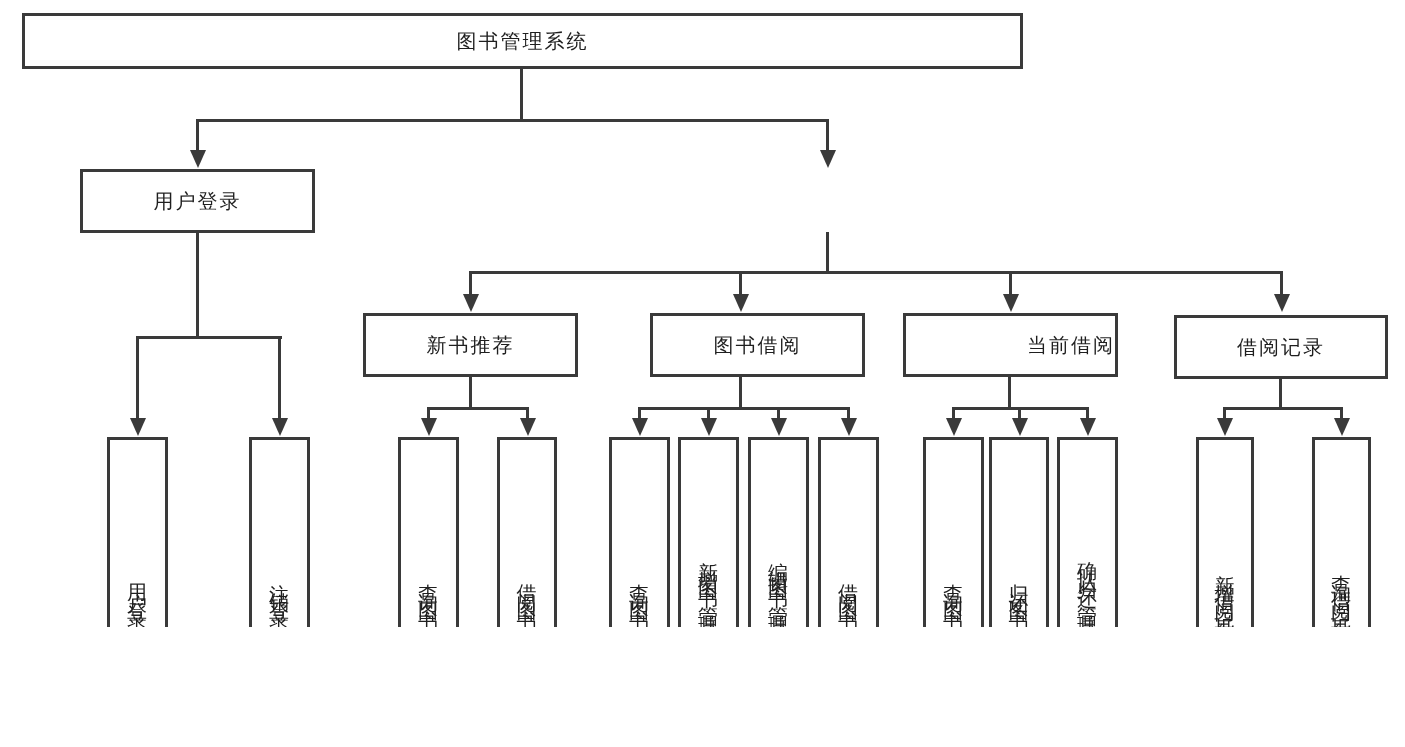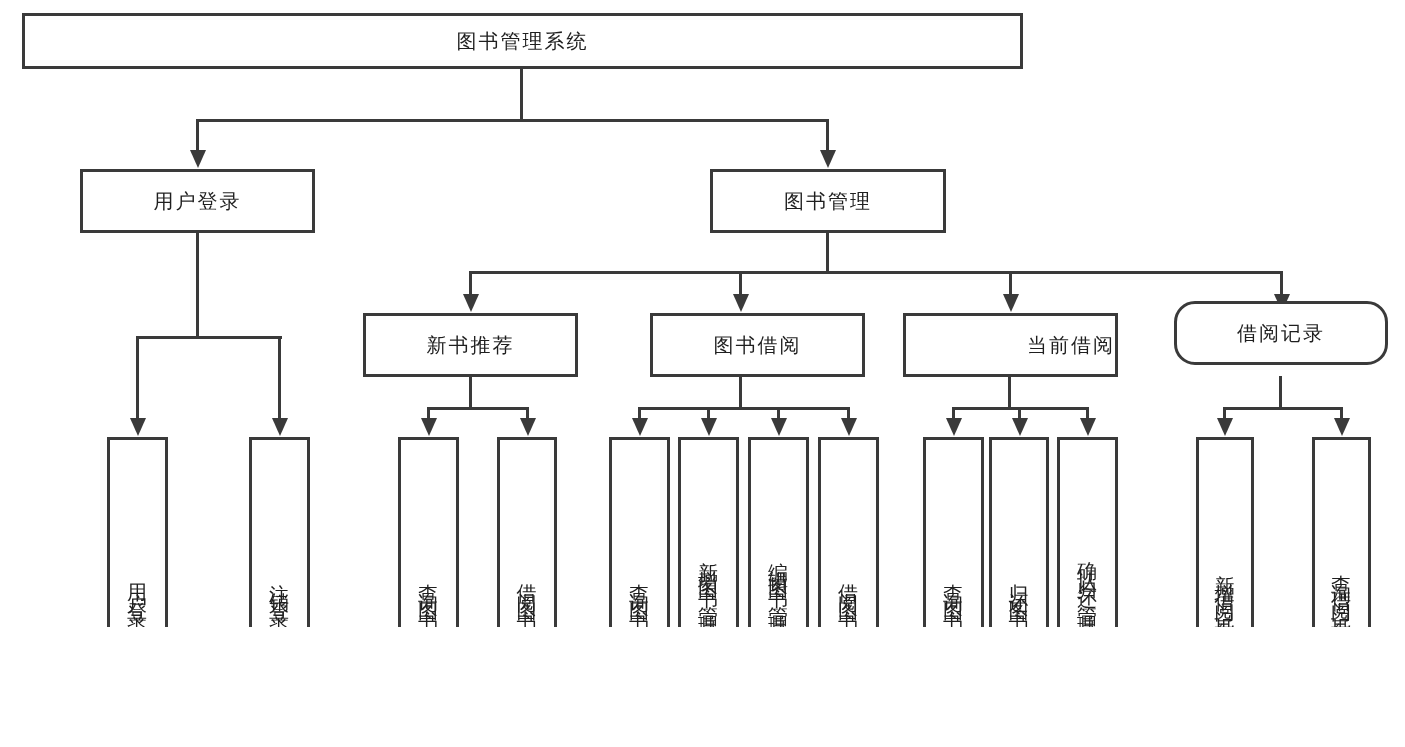--- a/index.html
+++ b/index.html
@@ -77,23 +77,20 @@
   </div>
 
   <div class="vline" style="left:520px;top:68px;height:52px;"></div>
   <div class="hline" style="left:196px;top:119px;width:633px;"></div>
   <div class="drop" style="left:196px;top:119px;height:32px;"></div>
   <div class="drop" style="left:826px;top:119px;height:32px;"></div>
 
   <div class="hbox" style="left:80px;top:169px;width:235px;height:64px;">
     <span>用户登录</span>
   </div>
-  <div class="hbox" style="left:710px;top:169px;width:236px;height:64px;">
-    <span>图书管理</span>
-  </div>
 
   <div class="vline" style="left:196px;top:232px;height:106px;"></div>
   <div class="hline" style="left:136px;top:336px;width:146px;"></div>
   <div class="drop" style="left:136px;top:336px;height:83px;"></div>
   <div class="drop" style="left:278px;top:336px;height:83px;"></div>
 
   <div class="vline" style="left:826px;top:232px;height:41px;"></div>
   <div class="hline" style="left:469px;top:271px;width:813px;"></div>
   <div class="drop" style="left:469px;top:271px;height:24px;"></div>
   <div class="drop" style="left:739px;top:271px;height:24px;"></div>
@@ -102,21 +99,21 @@
 
   <div class="hbox" style="left:363px;top:313px;width:215px;height:64px;justify-content:center;">
     <span>新书推荐</span>
   </div>
   <div class="hbox" style="left:650px;top:313px;width:215px;height:64px;">
     <span>图书借阅</span>
   </div>
   <div class="hbox" style="left:903px;top:313px;width:215px;height:64px;justify-content:flex-end;">
     <span>当前借阅</span>
   </div>
-  <div class="hbox" style="left:1174px;top:301px;width:214px;height:64px;border-radius:21px;">
+  <div class="hbox" style="left:1174px;top:315px;width:214px;height:64px;">
     <span>借阅记录</span>
   </div>
 
   <div class="vline" style="left:469px;top:376px;height:33px;"></div>
   <div class="hline" style="left:427px;top:407px;width:101px;"></div>
   <div class="drop" style="left:427px;top:407px;height:12px;"></div>
   <div class="drop" style="left:526px;top:407px;height:12px;"></div>
 
   <div class="vline" style="left:739px;top:376px;height:33px;"></div>
   <div class="hline" style="left:638px;top:407px;width:212px;"></div>

